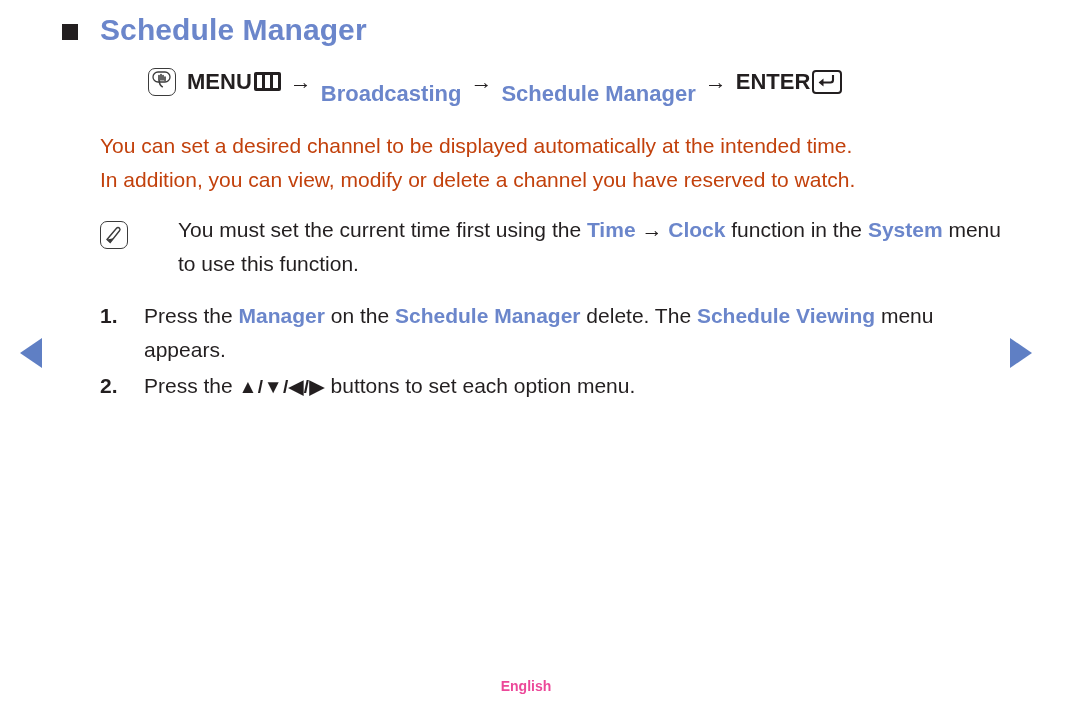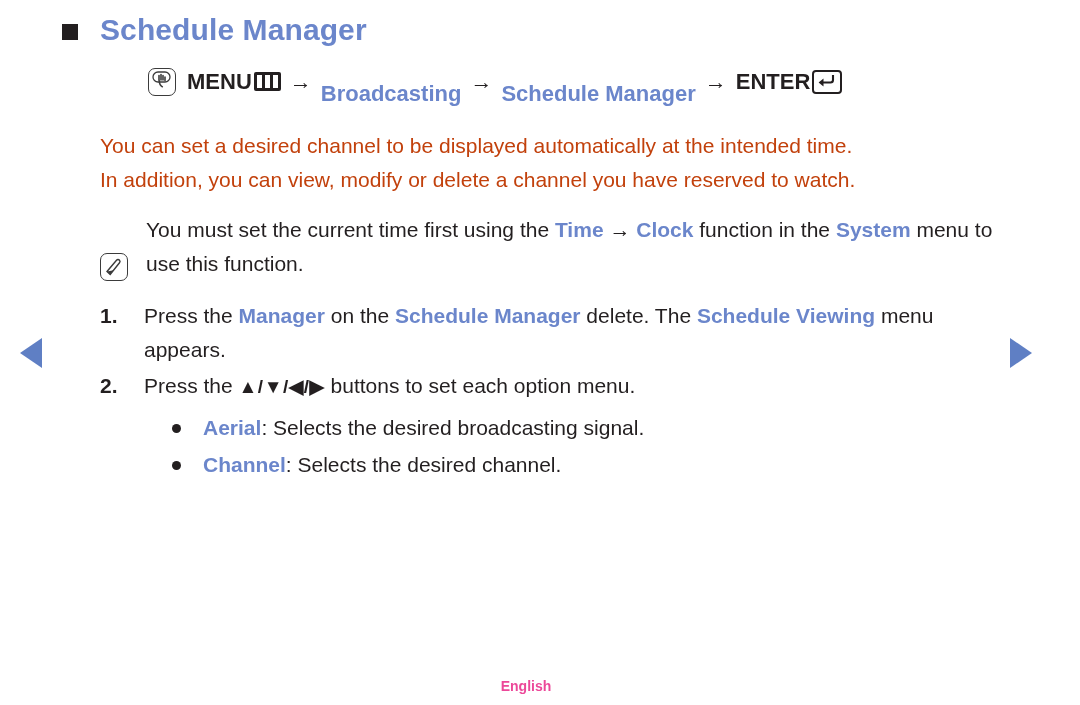--- a/index.html
+++ b/index.html
@@ -134,22 +134,23 @@
     margin: 22px 0 0 38px;
     font-size: 21px;
     line-height: 1.62;
     color: #c2410c;
     max-width: 940px;
   }
 
   
   .note {
     display: flex;
-    align-items: flex-end;
+    align-items: flex-start;
     margin: 16px 0 0 38px;
+    gap: 32px;
   }
   .icon-note {
     width: 26px;
     height: 26px;
     border: 1.6px solid #3b3b3b;
     border-radius: 7px;
     flex: 0 0 auto;
     margin-top: 8px;
     margin-right: 18px;
     position: relative;
@@ -301,35 +302,18 @@
 
       <div class="step">
         <div class="step-num">2.</div>
         <div class="step-text">
           <span>Press the </span><span class="k tri">▲/▼/◀/▶</span><span> buttons to set each option menu.</span>
         </div>
       </div>
 
     </div>
 
-    <div class="bullets">
-
-      <div class="bullet">
-        <div class="bullet-dot"></div>
-        <div class="bullet-text">
-          <span class="b">Aerial</span><span>: Selects the desired broadcasting signal.</span>
-        </div>
-      </div>
-
-      <div class="bullet">
-        <div class="bullet-dot"></div>
-        <div class="bullet-text">
-          <span class="b">Channel</span><span>: Selects the desired channel.</span>
-        </div>
-      </div>
-
-    </div>
 
   </div>
 
   <div class="footer">English</div>
 
 </div>
 
 </body></html>

